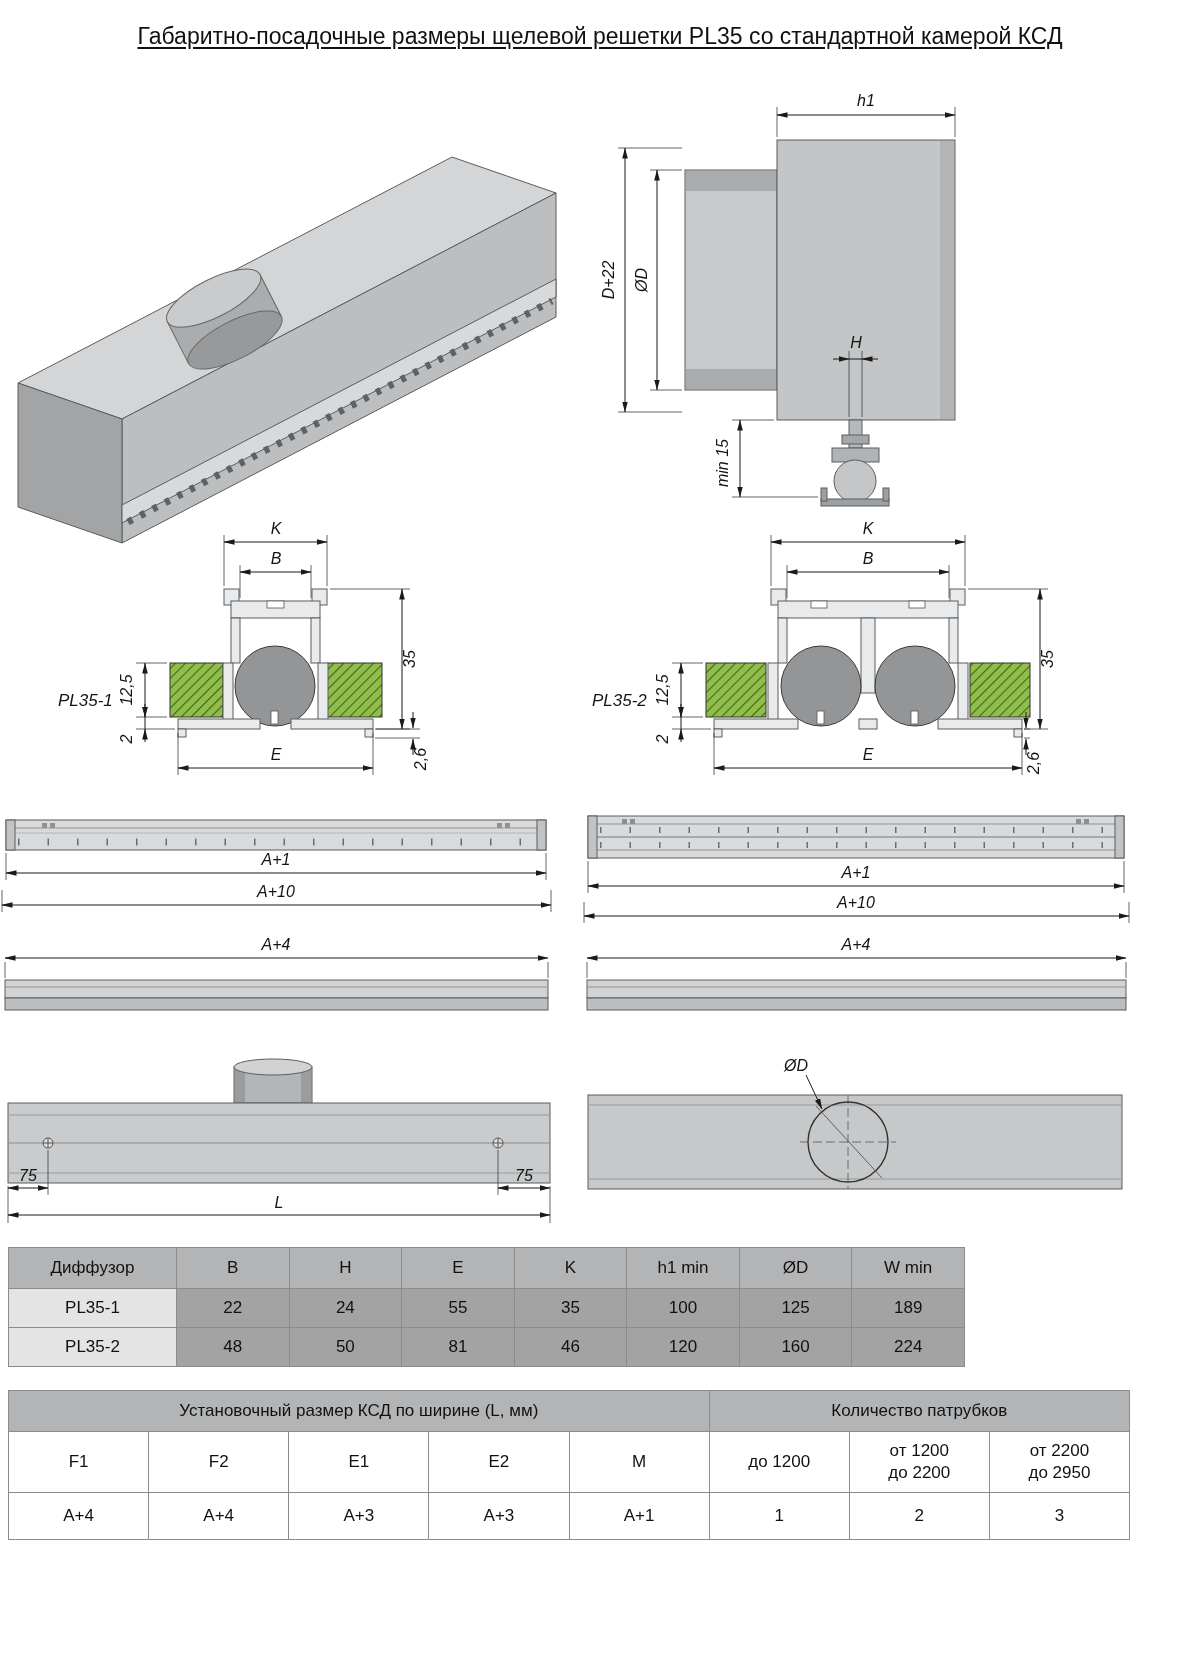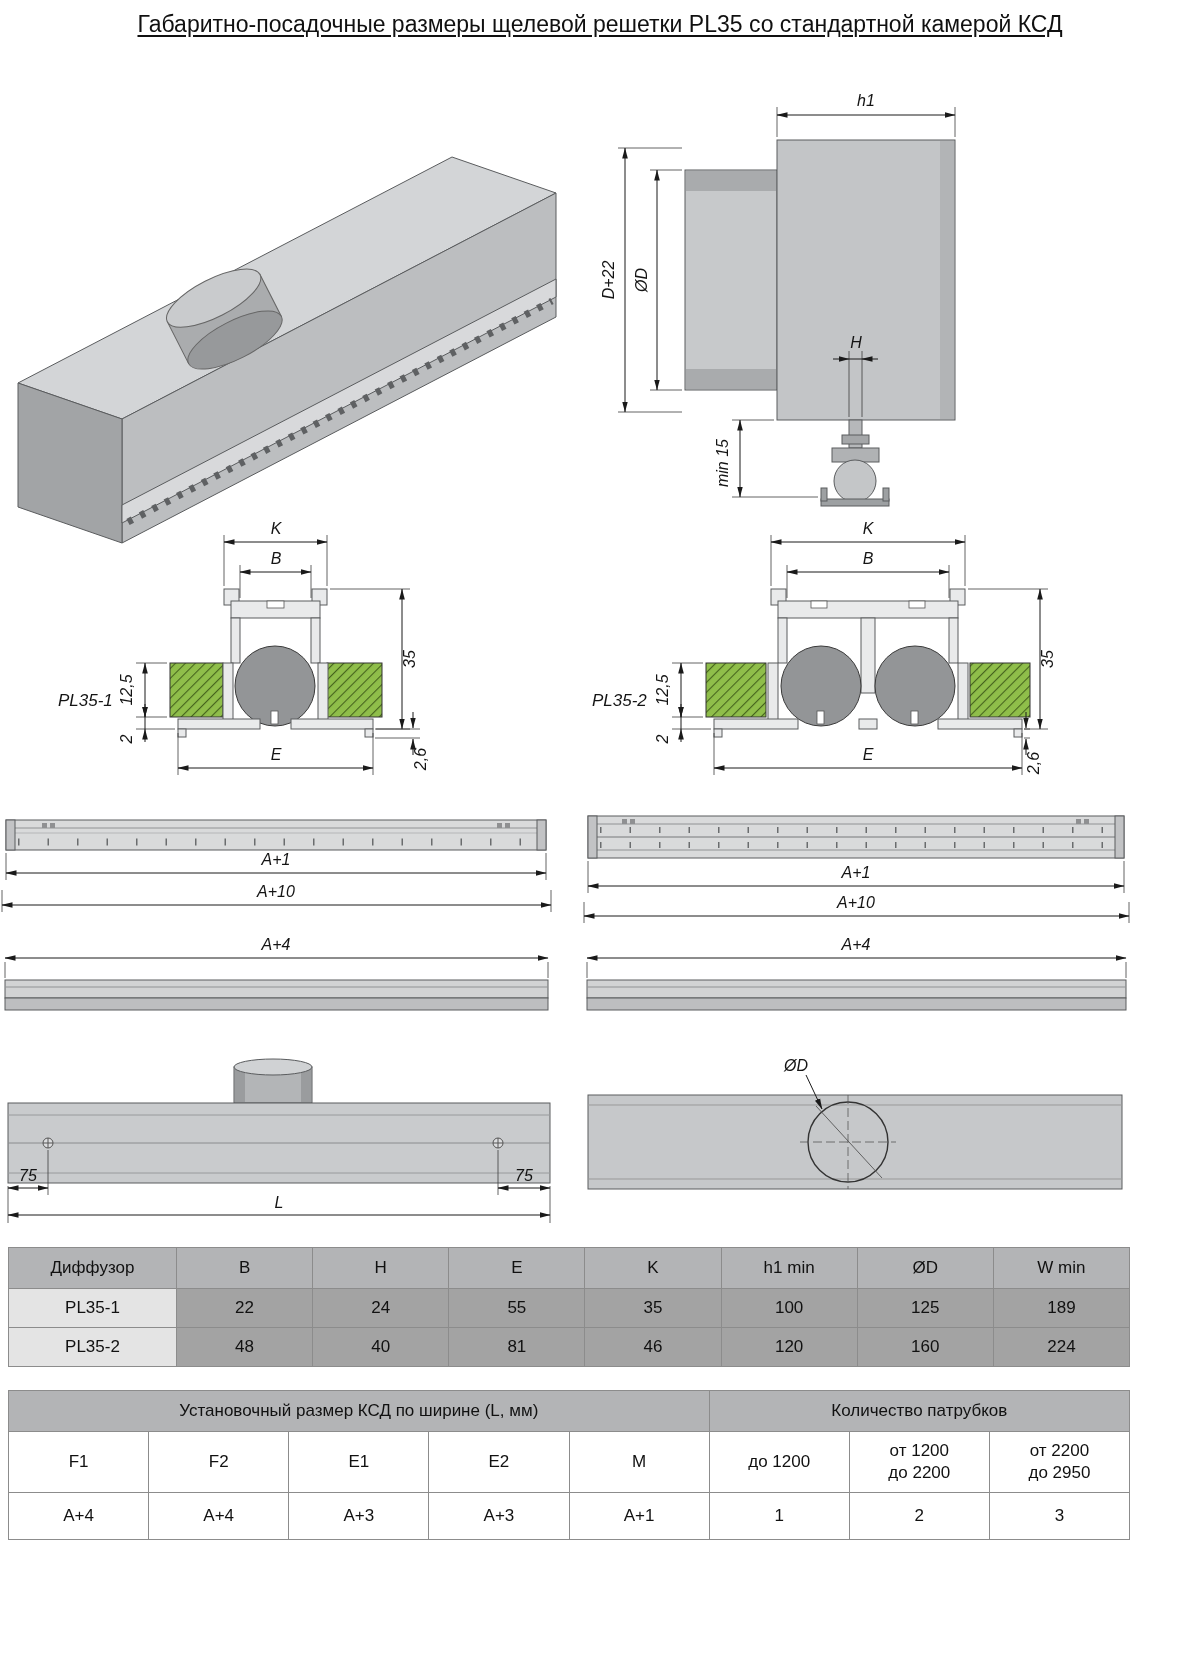--- a/index.html
+++ b/index.html
@@ -1,18 +1,18 @@
 <!DOCTYPE html>
 <html><head>
 <meta charset="utf-8">
 <style>
   html,body{margin:0;padding:0;background:#fff;}
   body{width:1200px;height:1671px;position:relative;font-family:"Liberation Sans",sans-serif;color:#111;overflow:hidden;}
   .abs{position:absolute;}
-  .title{position:absolute;left:0;top:8px;width:1200px;text-align:center;font-size:23px;line-height:1.42;color:#101010;}
+  .title{position:absolute;left:0;top:20px;width:1200px;text-align:center;font-size:23px;line-height:1.42;color:#101010;}
   .title div{text-decoration:underline;text-underline-offset:3px;}
   svg{position:absolute;overflow:visible;}
   svg text{font:italic 16px "Liberation Sans",sans-serif;fill:#141414;}
   svg text.seclabel{font-size:17px;}
   .part{stroke:#5a5c5e;stroke-width:1;}
   .dim{stroke:#1a1a1a;stroke-width:1;fill:none;}
   .ext{stroke:#3c3c3c;stroke-width:0.8;fill:none;}
   .thin{stroke:#909294;stroke-width:1;}
 
   table.tbl{position:absolute;border-collapse:collapse;table-layout:fixed;font-size:17px;color:#111;text-align:center;}
@@ -350,21 +350,21 @@
   <g>
     <circle cx="264" cy="85" r="40" fill="none" stroke="#333" stroke-width="1.4"></circle>
     <line x1="264" y1="38" x2="264" y2="132" stroke="#555" stroke-width="0.8" stroke-dasharray="9 4"></line>
     <line x1="216" y1="85" x2="312" y2="85" stroke="#555" stroke-width="0.8" stroke-dasharray="9 4"></line>
     <line x1="232" y1="49" x2="298" y2="121" stroke="#555" stroke-width="0.9"></line>
   </g>
   <text x="212" y="14" text-anchor="middle">ØD</text>
   <line class="dim" x1="222" y1="18" x2="238" y2="52" marker-end="url(#arr)"></line>
 </svg>
 
-<table class="tbl t1" style="left:8px;top:1247px;width:1122px">
+<table class="tbl t1" style="left:8px;top:1247px;width:957px">
   <colgroup>
     <col style="width:168px">
       <col>
       <col>
       <col>
       <col>
       <col>
       <col>
       <col>
   </colgroup>
@@ -387,21 +387,21 @@
       <td>24</td>
       <td>55</td>
       <td>35</td>
       <td>100</td>
       <td>125</td>
       <td>189</td>
     </tr>
     <tr>
       <td class="rowhead">PL35-2</td>
       <td>48</td>
-      <td>40</td>
+      <td>50</td>
       <td>81</td>
       <td>46</td>
       <td>120</td>
       <td>160</td>
       <td>224</td>
     </tr>
   </tbody>
 </table>
 
 <table class="tbl t2" style="left:8px;top:1390px;width:1122px">

